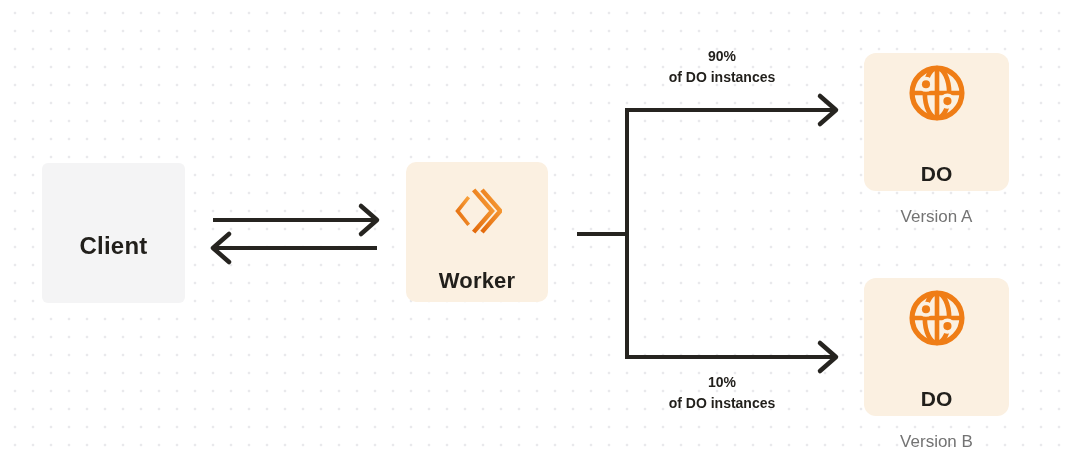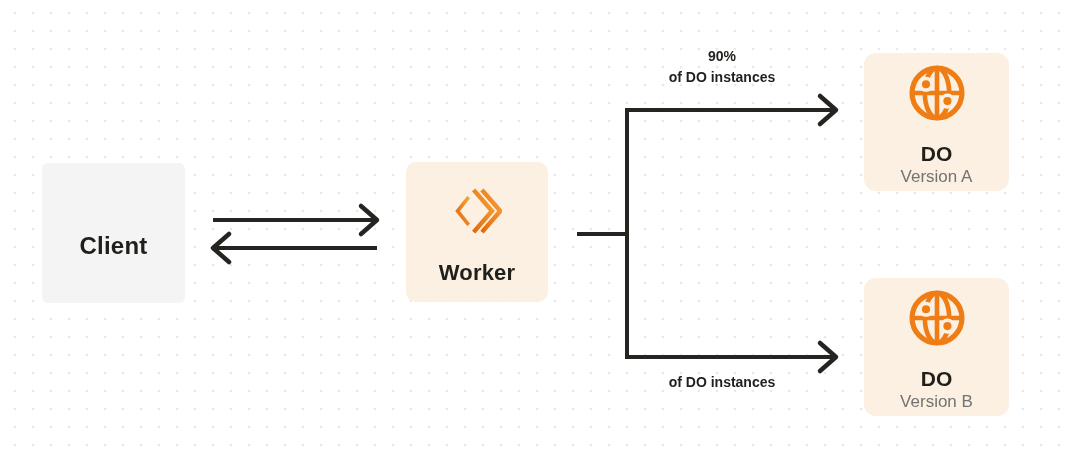--- a/index.html
+++ b/index.html
@@ -26,26 +26,26 @@
   }
   .client-box .node-label{
     font-size:24px;font-weight:700;color:#211F1B;letter-spacing:.2px;margin-top:26px;
   }
   .worker-box{
     left:406px;top:162px;width:142px;height:140px;
     background:#FBF0E1;border-radius:10px;
     justify-content:flex-start;padding-top:22px;box-sizing:border-box;
   }
   .worker-box .node-label{
-    font-size:22px;font-weight:700;color:#211F1B;margin-top:22px;letter-spacing:.2px;
+    font-size:22px;font-weight:700;color:#211F1B;margin-top:30px;letter-spacing:.2px;
   }
   .do-box{
     left:864px;width:145px;height:138px;
     background:#FBF0E1;border-radius:12px;
-    justify-content:flex-start;padding-top:11px;box-sizing:border-box;
+    justify-content:flex-start;padding-top:11px;box-sizing:border-box;gap:20px;
   }
   .do-box-a{top:53px;}
   .do-box-b{top:278px;}
   .do-title{
     font-size:21px;font-weight:700;color:#211F1B;margin-top:20px;line-height:23px;
   }
   .do-subtitle{
     font-size:17px;font-weight:400;color:#737373;line-height:23px;
   }
   .overlay{
@@ -107,20 +107,21 @@
     </span>
     <span class="node-label">Worker</span>
   </div>
 
   <div class="branch-label branch-label-top">
     <div>90%</div>
     <div>of DO instances</div>
   </div>
 
   <div class="branch-label branch-label-bottom">
+    <div>10%</div>
     <div>of DO instances</div>
   </div>
 
   <div class="node do-box do-box-a">
     <span class="icon-wrap">
       <svg width="58" height="58" viewBox="0 0 100 100" xmlns="http://www.w3.org/2000/svg">
         <g stroke="#EF7D16" fill="none">
           <circle cx="50" cy="50" r="43" stroke-width="9"></circle>
           <line x1="8" y1="50" x2="92" y2="50" stroke-width="8"></line>
           <line x1="50" y1="7" x2="50" y2="93" stroke-width="8"></line>

